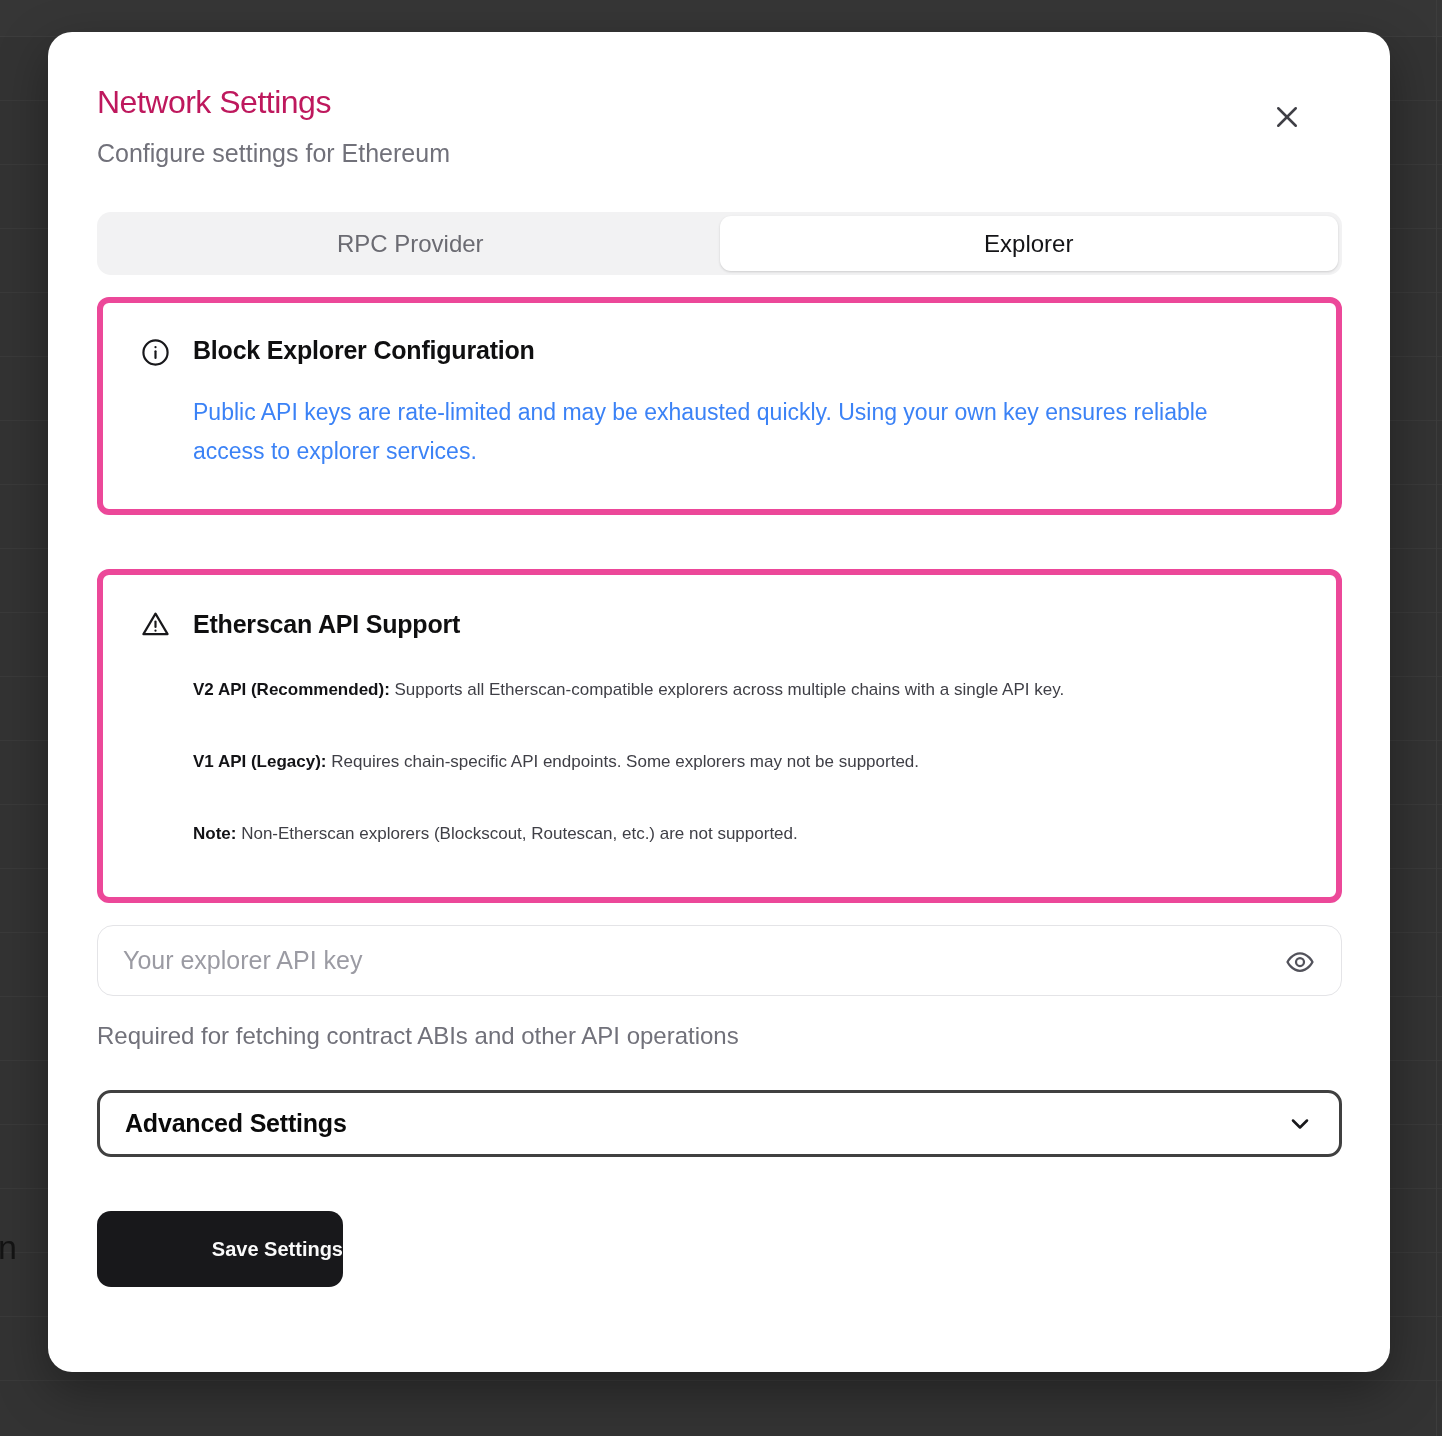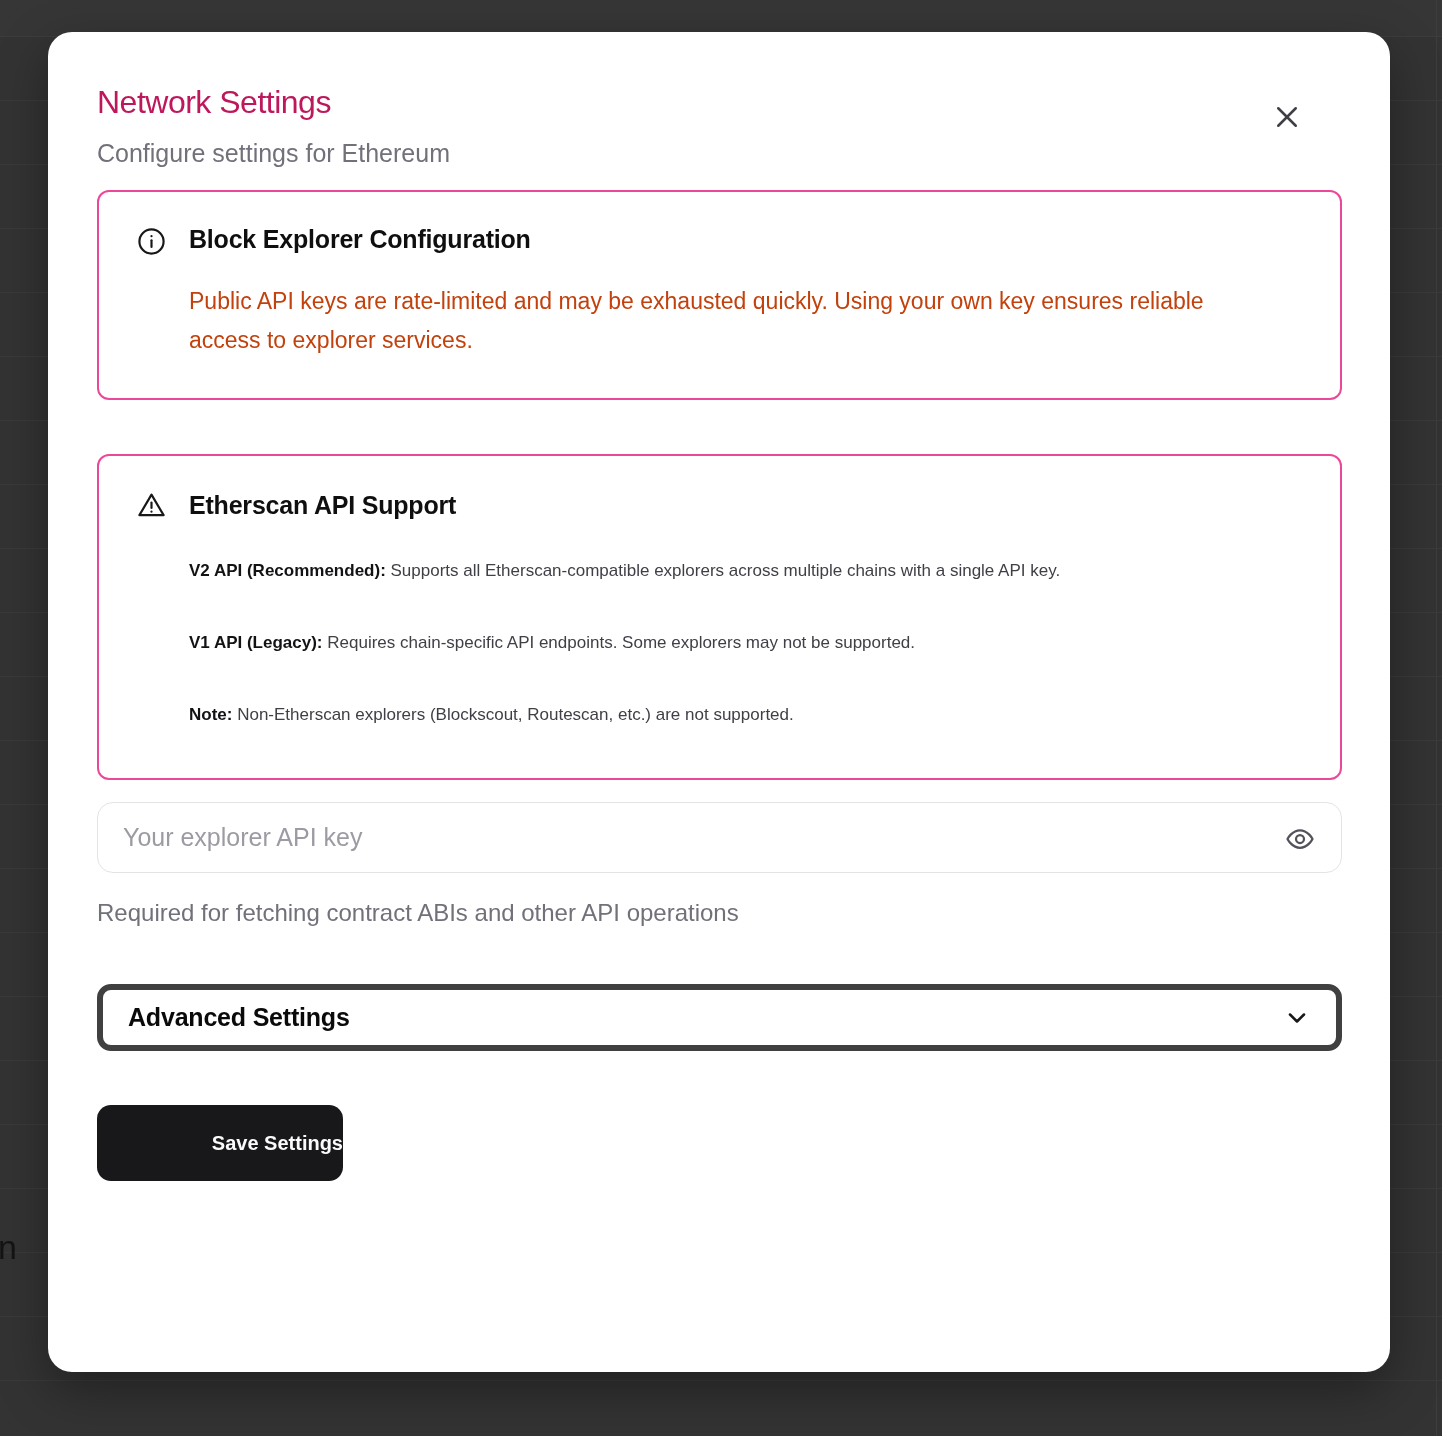--- a/index.html
+++ b/index.html
@@ -79,37 +79,37 @@
     display: flex; align-items: center; justify-content: center;
     cursor: pointer;
   }
   .tab.active {
     background: #ffffff; color: #141417; font-weight: 500;
     box-shadow: 0 1px 3px rgba(0,0,0,0.10), 0 1px 2px rgba(0,0,0,0.06);
   }
 
   
   .card {
-    border: 2px solid #ec4899;
+    border: 6px solid #ec4899;
     border-radius: 12px;
     padding: 33px 38px 38px 38px;
     display: flex;
   }
   .card.info-card { margin-top: 22px; }
   .card.warning-card { margin-top: 54px; }
   .card-icon-col { width: 52px; flex: none; padding-top: 2px; }
   .card-icon-col svg { width: 29px; height: 29px; stroke: #18181b; }
   .card-body { flex: 1; }
   .card-title {
     font-size: 25px; font-weight: 700; color: #0f0f10;
     letter-spacing: -0.2px;
   }
   .card-text {
     margin-top: 28px;
-    font-size: 23px; line-height: 39px; color: #c2410c;
+    font-size: 23px; line-height: 39px; color: #3b82f6;
     max-width: 1045px;
   }
   .warning-card .card-title { margin-top: 2px; }
   .warning-item {
     margin-top: 22px;
     font-size: 17px; line-height: 50px; color: #3f3f46;
     max-width: 1115px;
   }
   .warning-item:first-of-type { margin-top: 26px; }
   .warning-item strong { color: #131316; font-weight: 700; }
@@ -141,23 +141,23 @@
     display: flex; align-items: center; justify-content: center;
   }
   .eye-btn svg { width: 30px; height: 30px; stroke: #52525b; }
   .field-helper {
     margin-top: 26px;
     font-size: 24px; color: #71717a;
   }
 
   
   .advanced {
-    margin-top: 57px;
+    margin-top: 40px;
     width: 100%; height: 67px;
-    border: 6px solid #404040;
+    border: 3px solid #404040;
     border-radius: 14px;
     background: #ffffff;
     display: flex; align-items: center; justify-content: space-between;
     padding: 0 25px;
     font-family: inherit;
     cursor: pointer;
   }
   .advanced-label {
     font-size: 25px; font-weight: 700; color: #0a0a0a;
     letter-spacing: -0.2px;
@@ -200,20 +200,28 @@
         <svg viewBox="0 0 24 24" fill="none" stroke-width="2" stroke-linecap="round">
           <line x1="5" y1="5" x2="19" y2="19"></line>
           <line x1="19" y1="5" x2="5" y2="19"></line>
         </svg>
       </span>
     </button>
 
     <h1 class="modal-title">Network Settings</h1>
     <div class="modal-subtitle">Configure settings for Ethereum</div>
 
+    <div class="tabs">
+      <button class="tab">
+        <span>RPC Provider</span>
+      </button>
+      <button class="tab active">
+        <span>Explorer</span>
+      </button>
+    </div>
 
     <div class="card info-card">
       <div class="card-icon-col">
         <span style="display:flex">
           <svg viewBox="0 0 24 24" fill="none" stroke-width="1.8" stroke-linecap="round">
             <circle cx="12" cy="12" r="10"></circle>
             <line x1="12" y1="11" x2="12" y2="16.5"></line>
             <line x1="12" y1="7.5" x2="12" y2="7.6"></line>
           </svg>
         </span>

